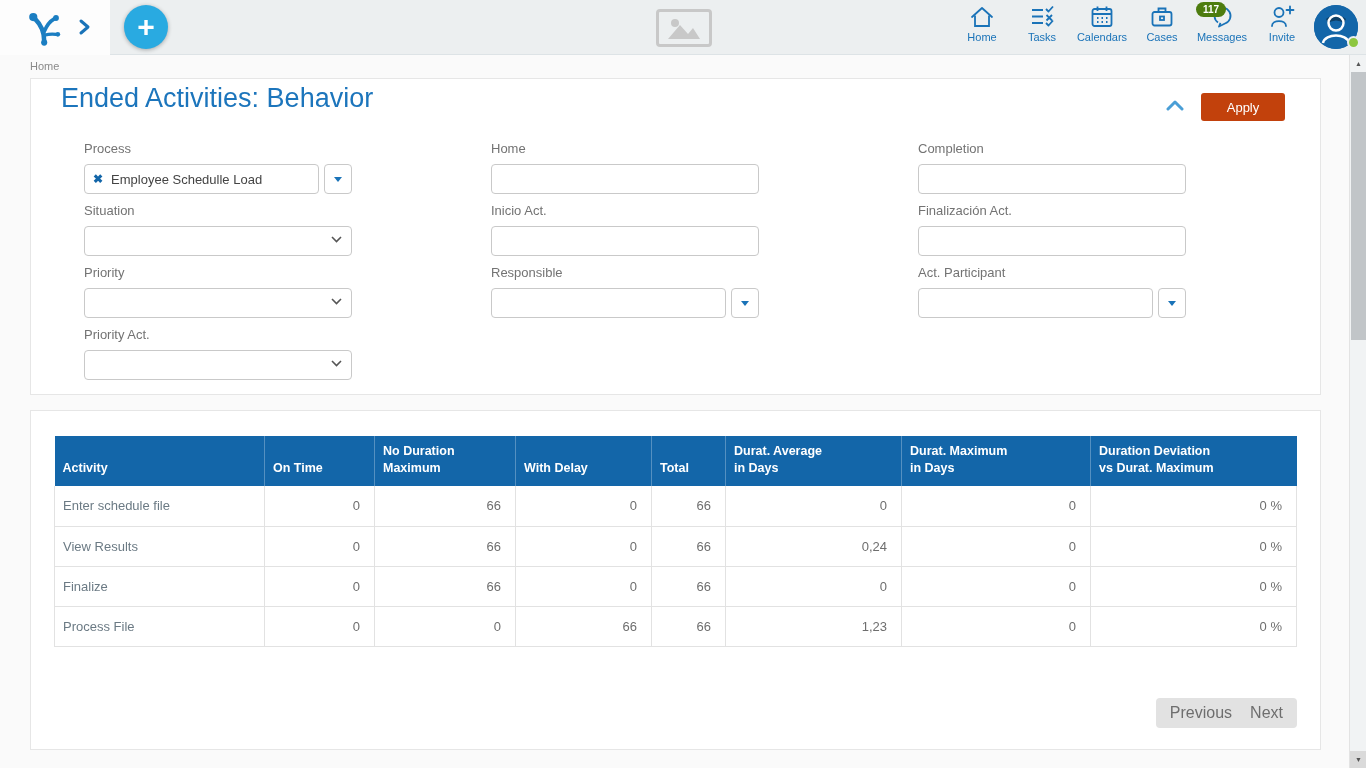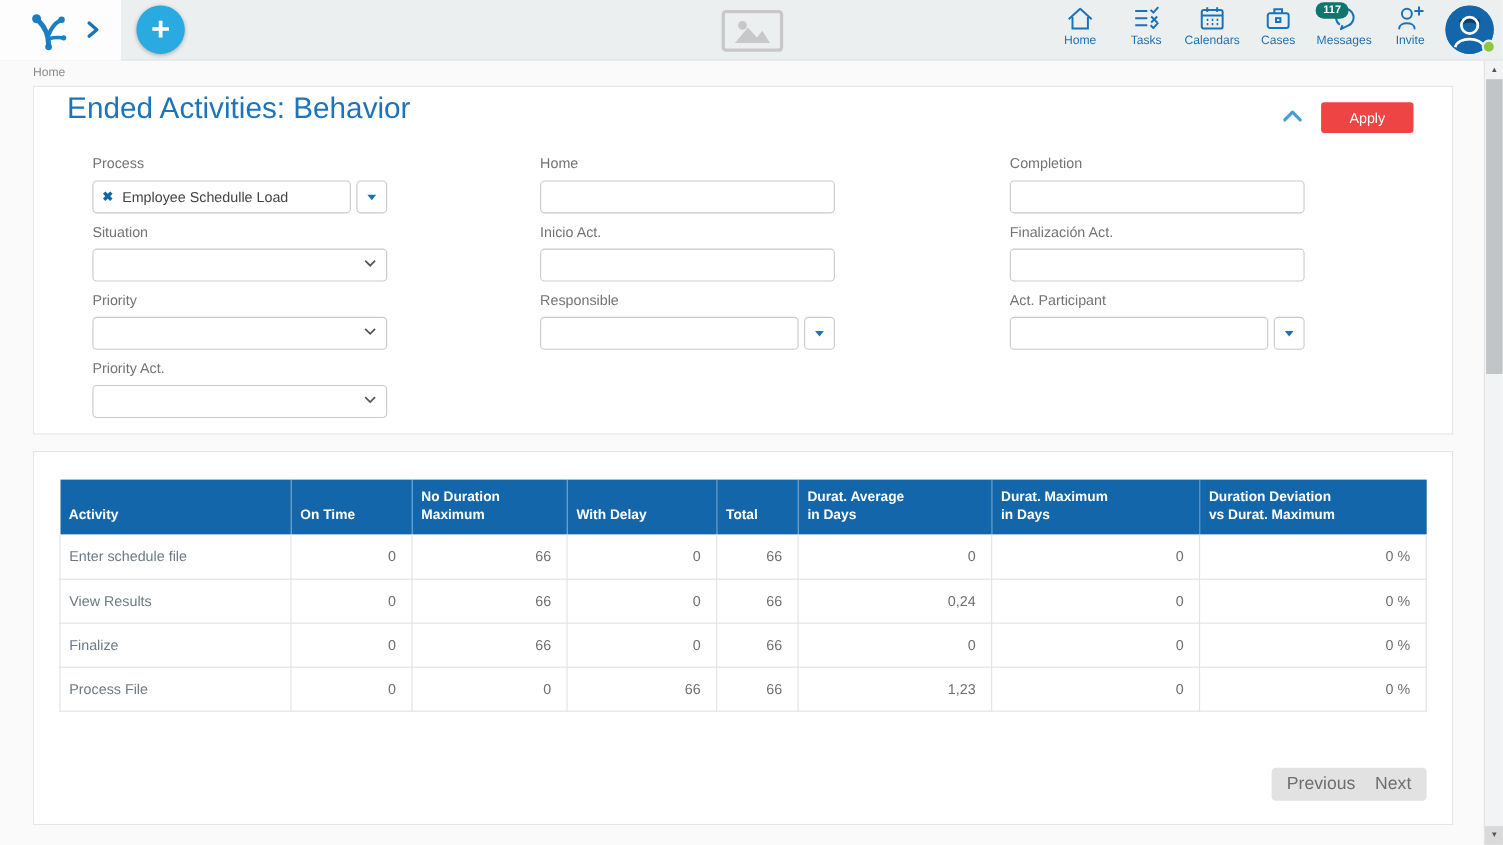--- a/index.html
+++ b/index.html
@@ -18,21 +18,21 @@
     font-size:30px; line-height:40px; text-align:center; font-weight:bold;
     box-shadow:0 1px 4px rgba(0,0,0,.3); }
   .img-placeholder { position:absolute; left:656px; top:9px; width:56px; height:38px;
     border:3px solid #c8c8c8; border-radius:4px; display:flex; align-items:center;
     justify-content:center; }
   .nav { position:absolute; left:952px; top:4px; display:flex; }
   .nav-item { width:60px; height:48px; display:flex; flex-direction:column;
     align-items:center; justify-content:flex-start; cursor:pointer; position:relative; }
   .nav-item svg { width:26px; height:26px; }
   .nav-label { font-size:11px; color:#1a73b8; margin-top:1px; white-space:nowrap; }
-  .badge { position:absolute; top:-2px; left:4px; background:#0f766e; color:#fff;
+  .badge { position:absolute; top:-2px; left:4px; background:#4d7c0f; color:#fff;
     font-size:10px; font-weight:bold; padding:2px 7px; border-radius:9px; }
   .avatar { position:absolute; left:1314px; top:5px; width:44px; height:44px;
     border-radius:50%; background:#1467ab; cursor:pointer; }
   .status-dot { position:absolute; right:-2px; bottom:0px; width:13px; height:13px;
     border-radius:50%; background:#8dc63f; border:2px solid #eceff0; }
 
   
   .scrollbar { position:absolute; right:0; top:55px; width:17px; height:713px;
     background:#f1f3f4; border-left:1px solid #e3e3e3; z-index:9; }
   .scroll-btn { width:17px; height:17px; display:flex; align-items:center;
@@ -47,21 +47,21 @@
   
   .card { position:absolute; background:#fff; border:1px solid #e6e6e6; }
   .card-filters { left:30px; top:78px; width:1291px; height:317px; }
   .card-table { left:30px; top:410px; width:1291px; height:340px; }
 
   .page-title { position:absolute; left:30px; top:4px; font-size:27px;
     color:#1c75bc; font-weight:normal; }
   .collapse-btn { position:absolute; right:136px; top:20px; width:18px; height:14px;
     cursor:pointer; border:none; background:transparent; }
   .apply-btn { position:absolute; right:35px; top:14px; width:84px; height:28px;
-    background:#ef4444; color:#fff; border:none; border-radius:3px; font-size:13px;
+    background:#c2410c; color:#fff; border:none; border-radius:3px; font-size:13px;
     cursor:pointer; font-family:"Liberation Sans",sans-serif; }
 
   
   .field { position:absolute; width:268px; }
   .field-label { font-size:13px; color:#737373; display:block; }
   .f-col1 { left:53px; }  .f-col2 { left:460px; }  .f-col3 { left:867px;margin-left:20px; }
   .r1 { top:62px; } .r2 { top:124px; } .r3 { top:186px; } .r4 { top:248px; }
   .text-input, .select-input, .combo-box {
     margin-top:8px; width:268px; height:30px; border:1px solid #c9c9c9;
     border-radius:4px; background:#fff; font-size:13px; color:#333; padding:0 8px;

